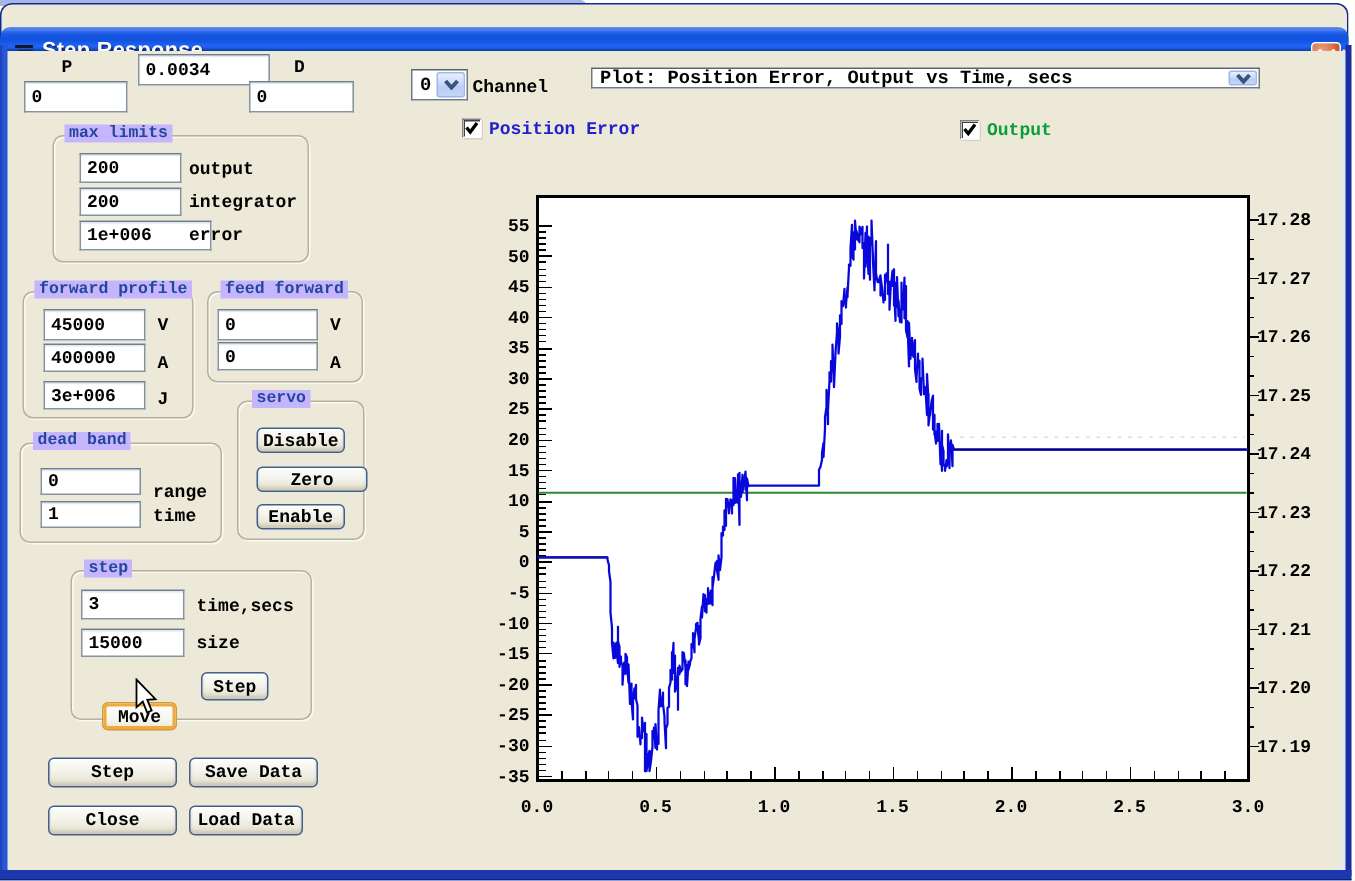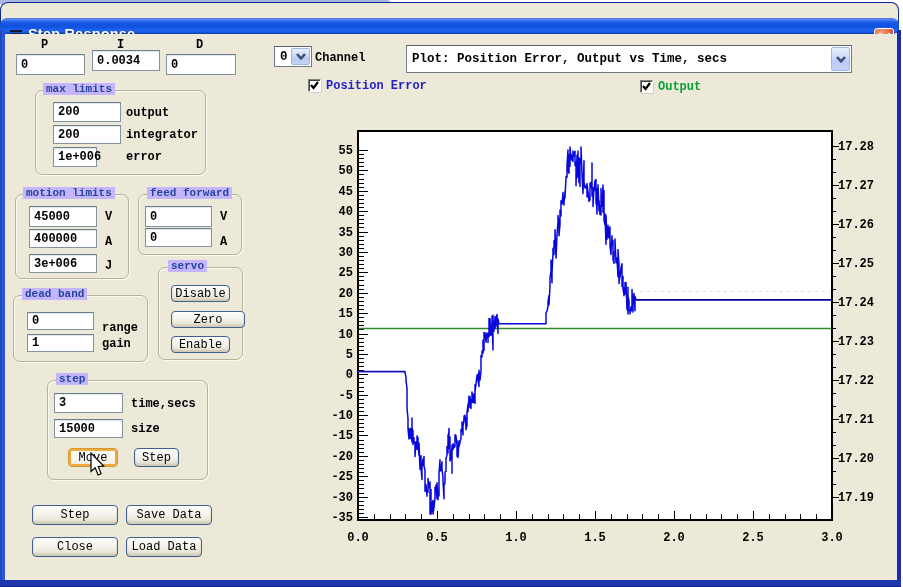--- a/index.html
+++ b/index.html
@@ -28,24 +28,24 @@
  border-top-color:#6e7d8a;box-shadow:inset 0 1px 1px #dde6ee;}
 .ent span{position:absolute;left:4px;top:50%;transform:translateY(-50%);font-size:12px;font-weight:bold;color:#000;}
 .lb{position:absolute;font-size:12px;font-weight:bold;color:#000;white-space:pre;}
 .blue{color:#2222cc;}
 .green{color:#089f36;}
 .gt{position:absolute;font-size:11px;font-weight:bold;color:#24469e;background:#c4b5fd;padding:0 3px;z-index:5;white-space:pre;}
 .grp{position:absolute;border:1px solid #b4b1a0;border-radius:7px;box-sizing:border-box;
  box-shadow:inset 1px 1px 0 #fbfaf2, 1px 1px 0 #fbfaf2;}
 .btn{position:absolute;box-sizing:border-box;border:1.2px solid #41618c;border-radius:4px;
  background:linear-gradient(180deg,#fdfdfa 0%,#f4f3ec 45%,#eceadd 70%,#dcd8c6 100%);
- font-size:12px;font-weight:normal;color:#000;text-align:left;
+ font-size:12px;font-weight:bold;color:#000;text-align:left;
  display:flex;align-items:center;justify-content:center;
  box-shadow:inset 0 -2px 2px #cfcab6, inset 0 1px 0 #ffffff;}
-.btn.focus{border:1px solid #d49a30;box-shadow:0 0 0 2px #f0a93c inset;background:linear-gradient(180deg,#ffffff,#f8f6ee 60%,#ece8d8);}
+.btn.focus{border:1px solid #d49a30;box-shadow:0 0 0 2px #f0a93c inset;background:linear-gradient(180deg,#ffffff,#f8f6ee 60%,#ece8d8);margin-top:20px;}
 .combo{position:absolute;background:#ffffff;border:1px solid #707a85;border-top-color:#5a646e;box-sizing:border-box;}
 .combo .ct{position:absolute;left:5px;top:50%;transform:translateY(-50%);font-size:12.5px;font-weight:bold;color:#000;white-space:pre;}
 .combo .cbtn{position:absolute;right:1px;top:1px;bottom:1px;width:17px;
  background:linear-gradient(180deg,#e8effd 0%,#cdd9f7 45%,#bccbf4 60%,#c5d4f7 100%);
  border:1px solid #9db8e8;border-radius:2px;display:flex;align-items:center;justify-content:center;}
 .chk{position:absolute;width:13px;height:13px;background:#ffffff;box-sizing:border-box;
  border:1px solid #808080;border-right-color:#ffffff;border-bottom-color:#ffffff;
  box-shadow:inset 1px 1px 0 #404040, 1px 1px 0 #d4d0c8;
  display:flex;align-items:center;justify-content:center;}
 </style></head>
@@ -124,36 +124,36 @@
         <polyline points="358,371.6 358,371.6 359,371.6 359,371.6 360,371.6 360,371.6 361,371.6 361,371.6 362,371.6 362,371.6 362,371.6 363,371.6 363,371.6 364,371.6 364,371.6 365,371.6 365,371.6 366,371.6 366,371.6 367,371.6 367,371.6 367,371.6 368,371.6 368,371.6 369,371.6 369,371.6 370,371.6 370,371.6 371,371.6 371,371.6 371,371.6 372,371.6 372,371.6 373,371.6 373,371.6 374,371.6 374,371.6 375,371.6 375,371.6 376,371.6 376,371.6 376,371.6 377,371.6 377,371.6 378,371.6 378,371.6 379,371.6 379,371.6 380,371.6 380,371.6 380,371.6 381,371.6 381,371.6 382,371.6 382,371.6 383,371.6 383,371.6 384,371.6 384,371.6 385,371.6 385,371.6 385,371.6 386,371.6 386,371.6 387,371.6 387,371.6 388,371.6 388,371.6 389,371.6 389,371.6 389,371.6 390,371.6 390,371.6 391,371.6 391,371.6 392,371.6 392,371.6 393,371.6 393,371.6 394,371.6 394,371.6 394,371.6 395,371.6 395,371.6 396,371.6 396,371.6 397,371.6 397,371.6 398,371.6 398,371.6 398,371.6 399,371.6 399,371.6 400,371.6 400,371.6 401,371.6 401,371.6 402,371.6 402,371.6 403,371.6 403,371.6 403,371.6 404,371.6 404,371.6 405,371.6 405,373.0 406,376.9 406,380.7 407,388.1 407,398.3 407,408.4 408,418.6 408,428.8 409,438.9 409,428.4 410,438.6 410,430.8 411,428.4 411,434.4 412,442.0 412,417.9 412,427.6 413,431.2 413,444.6 414,437.8 414,441.4 415,443.6 415,456.5 416,441.7 416,442.2 416,448.3 417,449.2 417,435.9 418,438.1 418,444.0 419,455.1 419,442.9 420,469.3 420,463.4 421,463.7 421,455.7 421,467.4 422,479.6 422,465.4 423,459.0 423,465.5 424,456.6 424,466.0 425,470.4 425,487.5 425,491.2 426,487.2 426,484.7 427,496.2 427,491.7 428,492.1 428,478.4 429,487.5 429,486.8 430,482.9 430,481.9 430,514.1 431,489.4 431,514.1 432,508.2 432,504.5 433,500.6 433,514.1 434,507.4 434,500.9 434,507.4 435,497.8 435,487.3 436,487.8 436,485.1 437,498.6 437,482.7 438,499.7 438,493.5 439,495.9 439,481.0 439,473.5 440,459.8 440,471.1 441,465.2 441,470.6 442,461.7 442,469.4 443,477.6 443,479.5 443,480.9 444,498.8 444,485.6 445,482.8 445,471.8 446,471.3 446,458.6 447,455.0 447,446.6 448,453.1 448,434.7 448,446.6 449,428.6 449,448.5 450,437.1 450,461.1 451,457.9 451,456.9 452,446.6 452,473.2 452,445.2 453,449.5 453,443.8 454,447.7 454,447.6 455,446.2 455,434.7 456,435.6 456,436.4 457,445.0 457,440.2 457,456.2 458,443.4 458,457.4 459,441.1 459,446.5 460,442.6 460,441.5 461,438.7 461,433.5 461,429.4 462,431.5 462,422.1 463,434.9 463,426.0 464,418.8 464,416.1 465,415.2 465,417.8 466,427.5 466,417.4 466,429.7 467,425.4 467,412.4 468,404.3 468,411.7 469,396.1 469,404.2 470,399.4 470,407.5 470,396.8 471,408.4 471,399.5 472,402.7 472,392.1 473,402.3 473,395.2 474,402.3 474,393.8 475,403.5 475,384.8 475,391.8 476,384.5 476,383.9 477,375.2 477,377.7 478,374.0 478,380.4 479,385.9 479,386.5 479,370.3 480,379.2 480,380.1 481,371.4 481,355.4 482,357.0 482,351.1 483,353.3 483,340.3 484,350.5 484,341.8 484,332.5 485,335.3 485,332.7 486,342.2 486,341.7 487,332.9 487,334.2 488,333.5 488,342.4 488,335.5 489,336.7 489,318.6 490,335.3 490,318.8 491,334.9 491,329.1 492,335.2 492,316.2 493,349.9 493,315.2 493,319.9 494,326.3 494,331.2 495,316.5 495,328.3 496,319.2 496,321.8 497,314.4 497,326.5 497,314.6 498,333.5 498,318.9 499,324.1 499,323.7 500,323.7 500,323.7 501,323.7 501,323.7 502,323.7 502,323.7 502,323.7 503,323.7 503,323.7 504,323.7 504,323.7 505,323.7 505,323.7 506,323.7 506,323.7 506,323.7 507,323.7 507,323.7 508,323.7 508,323.7 509,323.7 509,323.7 510,323.7 510,323.7 511,323.7 511,323.7 511,323.7 512,323.7 512,323.7 513,323.7 513,323.7 514,323.7 514,323.7 515,323.7 515,323.7 515,323.7 516,323.7 516,323.7 517,323.7 517,323.7 518,323.7 518,323.7 519,323.7 519,323.7 520,323.7 520,323.7 520,323.7 521,323.7 521,323.7 522,323.7 522,323.7 523,323.7 523,323.7 524,323.7 524,323.7 524,323.7 525,323.7 525,323.7 526,323.7 526,323.7 527,323.7 527,323.7 528,323.7 528,323.7 529,323.7 529,323.7 529,323.7 530,323.7 530,323.7 531,323.7 531,323.7 532,323.7 532,323.7 533,323.7 533,323.7 533,323.7 534,323.7 534,323.7 535,323.7 535,323.7 536,323.7 536,323.7 537,323.7 537,323.7 538,323.7 538,323.7 538,323.7 539,323.7 539,323.7 540,323.7 540,323.7 541,323.7 541,323.7 542,323.7 542,323.7 542,323.7 543,323.7 543,323.7 544,323.7 544,323.7 545,323.7 545,323.7 546,323.7 546,313.2 547,311.1 547,311.1 547,311.0 548,306.6 548,301.9 549,295.4 549,304.7 550,285.8 550,277.9 551,271.4 551,274.7 551,259.9 552,282.8 552,273.3 553,253.7 553,248.3 554,254.4 554,240.8 555,247.8 555,229.8 556,257.7 556,243.3 556,258.1 557,235.4 557,235.1 558,221.6 558,215.5 559,223.0 559,235.7 560,224.5 560,224.3 560,210.3 561,216.0 561,200.7 562,202.1 562,204.1 563,192.6 563,198.0 564,205.0 564,203.0 565,191.5 565,198.1 565,197.1 566,178.4 566,176.4 567,177.2 567,165.6 568,149.9 568,170.6 569,173.1 569,154.9 569,156.6 570,166.3 570,147.1 571,159.5 571,154.0 572,157.8 572,160.0 573,161.5 573,151.0 574,155.9 574,153.0 574,156.2 575,151.2 575,165.4 576,162.2 576,185.7 577,155.3 577,177.8 578,151.0 578,171.7 578,164.0 579,182.6 579,157.7 580,186.5 580,158.7 581,163.0 581,147.1 582,172.9 582,174.4 583,193.6 583,178.5 583,192.8 584,160.7 584,182.1 585,187.9 585,187.7 586,188.2 586,186.9 587,183.6 587,197.0 587,184.2 588,191.8 588,191.1 589,201.6 589,199.5 590,199.9 590,183.3 591,187.2 591,182.2 592,190.3 592,163.1 592,196.0 593,187.9 593,206.5 594,187.6 594,190.2 595,180.6 595,190.5 596,179.5 596,203.6 596,193.2 597,213.9 597,188.4 598,204.7 598,184.7 599,210.8 599,200.4 600,214.6 600,206.2 601,215.0 601,188.4 601,203.1 602,202.9 602,206.2 603,185.1 603,212.2 604,190.7 604,220.1 605,224.9 605,214.0 605,215.1 606,244.3 606,215.2 607,239.2 607,226.2 608,236.8 608,225.2 609,237.9 609,236.0 610,226.8 610,233.0 610,246.0 611,254.6 611,252.3 612,235.8 612,244.7 613,240.5 613,259.2 614,263.2 614,259.4 614,252.2 615,252.0 615,239.1 616,262.8 616,257.5 617,258.4 617,259.5 618,276.7 618,249.4 619,266.7 619,262.6 619,283.6 620,274.9 620,277.1 621,267.8 621,267.6 622,263.8 622,286.4 623,276.6 623,289.9 623,287.3 624,295.7 624,287.7 625,294.0 625,282.5 626,293.3 626,282.5 627,309.5 627,295.2 628,313.9 628,287.2 628,296.4 629,300.6 629,310.2 630,310.6 630,313.9 631,306.8 631,311.1 632,308.6 632,297.7 632,289.5 633,312.1 633,300.9 634,293.6 634,293.9 635,310.8 635,296.5 636,299.7 636,299.7 637,299.7 637,299.7 637,299.7 638,299.7 638,299.7 639,299.7 639,299.7 640,299.7 640,299.7 641,299.7 641,299.7 641,299.7 642,299.7 642,299.7 643,299.7 643,299.7 644,299.7 644,299.7 645,299.7 645,299.7 646,299.7 646,299.7 646,299.7 647,299.7 647,299.7 648,299.7 648,299.7 649,299.7 649,299.7 650,299.7 650,299.7 650,299.7 651,299.7 651,299.7 652,299.7 652,299.7 653,299.7 653,299.7 654,299.7 654,299.7 655,299.7 655,299.7 655,299.7 656,299.7 656,299.7 657,299.7 657,299.7 658,299.7 658,299.7 659,299.7 659,299.7 659,299.7 660,299.7 660,299.7 661,299.7 661,299.7 662,299.7 662,299.7 663,299.7 663,299.7 664,299.7 664,299.7 664,299.7 665,299.7 665,299.7 666,299.7 666,299.7 667,299.7 667,299.7 668,299.7 668,299.7 668,299.7 669,299.7 669,299.7 670,299.7 670,299.7 671,299.7 671,299.7 672,299.7 672,299.7 673,299.7 673,299.7 673,299.7 674,299.7 674,299.7 675,299.7 675,299.7 676,299.7 676,299.7 677,299.7 677,299.7 677,299.7 678,299.7 678,299.7 679,299.7 679,299.7 680,299.7 680,299.7 681,299.7 681,299.7 682,299.7 682,299.7 682,299.7 683,299.7 683,299.7 684,299.7 684,299.7 685,299.7 685,299.7 686,299.7 686,299.7 686,299.7 687,299.7 687,299.7 688,299.7 688,299.7 689,299.7 689,299.7 690,299.7 690,299.7 691,299.7 691,299.7 691,299.7 692,299.7 692,299.7 693,299.7 693,299.7 694,299.7 694,299.7 695,299.7 695,299.7 695,299.7 696,299.7 696,299.7 697,299.7 697,299.7 698,299.7 698,299.7 699,299.7 699,299.7 700,299.7 700,299.7 700,299.7 701,299.7 701,299.7 702,299.7 702,299.7 703,299.7 703,299.7 704,299.7 704,299.7 704,299.7 705,299.7 705,299.7 706,299.7 706,299.7 707,299.7 707,299.7 708,299.7 708,299.7 709,299.7 709,299.7 709,299.7 710,299.7 710,299.7 711,299.7 711,299.7 712,299.7 712,299.7 713,299.7 713,299.7 713,299.7 714,299.7 714,299.7 715,299.7 715,299.7 716,299.7 716,299.7 717,299.7 717,299.7 718,299.7 718,299.7 718,299.7 719,299.7 719,299.7 720,299.7 720,299.7 721,299.7 721,299.7 722,299.7 722,299.7 722,299.7 723,299.7 723,299.7 724,299.7 724,299.7 725,299.7 725,299.7 726,299.7 726,299.7 727,299.7 727,299.7 727,299.7 728,299.7 728,299.7 729,299.7 729,299.7 730,299.7 730,299.7 731,299.7 731,299.7 731,299.7 732,299.7 732,299.7 733,299.7 733,299.7 734,299.7 734,299.7 735,299.7 735,299.7 736,299.7 736,299.7 736,299.7 737,299.7 737,299.7 738,299.7 738,299.7 739,299.7 739,299.7 740,299.7 740,299.7 740,299.7 741,299.7 741,299.7 742,299.7 742,299.7 743,299.7 743,299.7 744,299.7 744,299.7 745,299.7 745,299.7 745,299.7 746,299.7 746,299.7 747,299.7 747,299.7 748,299.7 748,299.7 749,299.7 749,299.7 749,299.7 750,299.7 750,299.7 751,299.7 751,299.7 752,299.7 752,299.7 753,299.7 753,299.7 754,299.7 754,299.7 754,299.7 755,299.7 755,299.7 756,299.7 756,299.7 757,299.7 757,299.7 758,299.7 758,299.7 758,299.7 759,299.7 759,299.7 760,299.7 760,299.7 761,299.7 761,299.7 762,299.7 762,299.7 763,299.7 763,299.7 763,299.7 764,299.7 764,299.7 765,299.7 765,299.7 766,299.7 766,299.7 767,299.7 767,299.7 767,299.7 768,299.7 768,299.7 769,299.7 769,299.7 770,299.7 770,299.7 771,299.7 771,299.7 772,299.7 772,299.7 772,299.7 773,299.7 773,299.7 774,299.7 774,299.7 775,299.7 775,299.7 776,299.7 776,299.7 776,299.7 777,299.7 777,299.7 778,299.7 778,299.7 779,299.7 779,299.7 780,299.7 780,299.7 781,299.7 781,299.7 781,299.7 782,299.7 782,299.7 783,299.7 783,299.7 784,299.7 784,299.7 785,299.7 785,299.7 785,299.7 786,299.7 786,299.7 787,299.7 787,299.7 788,299.7 788,299.7 789,299.7 789,299.7 790,299.7 790,299.7 790,299.7 791,299.7 791,299.7 792,299.7 792,299.7 793,299.7 793,299.7 794,299.7 794,299.7 794,299.7 795,299.7 795,299.7 796,299.7 796,299.7 797,299.7 797,299.7 798,299.7 798,299.7 799,299.7 799,299.7 799,299.7 800,299.7 800,299.7 801,299.7 801,299.7 802,299.7 802,299.7 803,299.7 803,299.7 803,299.7 804,299.7 804,299.7 805,299.7 805,299.7 806,299.7 806,299.7 807,299.7 807,299.7 808,299.7 808,299.7 808,299.7 809,299.7 809,299.7 810,299.7 810,299.7 811,299.7 811,299.7 812,299.7 812,299.7 812,299.7 813,299.7 813,299.7 814,299.7 814,299.7 815,299.7 815,299.7 816,299.7 816,299.7 817,299.7 817,299.7 817,299.7 818,299.7 818,299.7 819,299.7 819,299.7 820,299.7 820,299.7 821,299.7 821,299.7 821,299.7 822,299.7 822,299.7 823,299.7 823,299.7 824,299.7 824,299.7 825,299.7 825,299.7 826,299.7 826,299.7 826,299.7 827,299.7 827,299.7 828,299.7 828,299.7 829,299.7 829,299.7 830,299.7 830,299.7 830,299.7 831,299.7 831,299.7 832,299.7" fill="none" stroke="#0808dd" stroke-width="1.5" stroke-linejoin="round"></polyline>
         <path d="M636 299.7H831" stroke="#00008b" stroke-width="1.4" fill="none"></path>
         <path d="M359 371.6H405" stroke="#1111aa" stroke-width="1.4" fill="none"></path>
       </svg>
 <div class="lb" style="left:41px;top:38px">P</div>
 <div class="lb" style="left:117px;top:38px">I</div>
 <div class="lb" style="left:196px;top:38px">D</div>
 <div class="ent" style="left:16px;top:54px;width:69px;height:21px">
         <span>0</span>
       </div>
-<div class="ent" style="left:92px;top:50px;width:68px;height:21px">
+<div class="ent" style="left:92px;top:36px;width:88px;height:21px">
         <span>0.0034</span>
       </div>
 <div class="ent" style="left:166px;top:54px;width:70px;height:21px">
         <span>0</span>
       </div>
 <div class="combo" style="left:274px;top:46px;width:38px;height:21px">
         <span class="ct">0</span>
         <span class="cbtn">
           <svg width="10" height="7" viewBox="0 0 10 7">
             <path d="M1 1L5 5.4L9 1" fill="none" stroke="#36547c" stroke-width="2.6"></path>
           </svg>
         </span>
       </div>
 <div class="lb" style="left:315px;top:51px">Channel</div>
-<div class="combo" style="left:406px;top:45px;width:446px;height:28px">
+<div class="combo" style="left:394px;top:45px;width:446px;height:14px">
         <span class="ct">Plot: Position Error, Output vs Time, secs</span>
         <span class="cbtn">
           <svg width="10" height="7" viewBox="0 0 10 7">
             <path d="M1 1L5 5.4L9 1" fill="none" stroke="#36547c" stroke-width="2.6"></path>
           </svg>
         </span>
       </div>
 <div class="chk" style="left:308px;top:79px">
         <svg width="9" height="9" viewBox="0 0 9 9">
           <path d="M1 4L3.5 7L8 1" fill="none" stroke="#000" stroke-width="2.2"></path>
@@ -167,28 +167,28 @@
       </div>
 <div class="lb green" style="left:658px;top:80px">Output</div>
 <div class="grp" style="left:35px;top:90px;width:171px;height:85px"></div>
       <div class="gt" style="left:43px;top:83px">max limits</div>
 <div class="ent" style="left:53px;top:102px;width:68px;height:20px">
         <span>200</span>
       </div>
 <div class="ent" style="left:53px;top:125px;width:68px;height:19px">
         <span>200</span>
       </div>
-<div class="ent" style="left:53px;top:147px;width:44px;height:20px">
+<div class="ent" style="left:53px;top:147px;width:88px;height:20px">
         <span>1e+006</span>
       </div>
 <div class="lb" style="left:126px;top:106px">output</div>
 <div class="lb" style="left:126px;top:128px">integrator</div>
 <div class="lb" style="left:126px;top:150px">error</div>
 <div class="grp" style="left:15px;top:194px;width:114px;height:85px"></div>
-      <div class="gt" style="left:23px;top:187px">motion limits</div>
+      <div class="gt" style="left:23px;top:187px">forward profile</div>
 <div class="ent" style="left:29px;top:206px;width:68px;height:21px">
         <span>45000</span>
       </div>
 <div class="ent" style="left:29px;top:229px;width:68px;height:19px">
         <span>400000</span>
       </div>
 <div class="ent" style="left:29px;top:254px;width:68px;height:19px">
         <span>3e+006</span>
       </div>
 <div class="lb" style="left:105px;top:210px">V</div>
@@ -211,21 +211,21 @@
 <div class="btn " style="left:171px;top:336px;width:59px;height:17px">Enable</div>
 <div class="grp" style="left:13px;top:295px;width:135px;height:67px"></div>
       <div class="gt" style="left:22px;top:288px">dead band</div>
 <div class="ent" style="left:27px;top:312px;width:67px;height:18px">
         <span>0</span>
       </div>
 <div class="ent" style="left:27px;top:334px;width:67px;height:18px">
         <span>1</span>
       </div>
 <div class="lb" style="left:102px;top:321px">range</div>
-<div class="lb" style="left:102px;top:337px">gain</div>
+<div class="lb" style="left:102px;top:337px">time</div>
 <div class="grp" style="left:47px;top:380px;width:161px;height:100px"></div>
       <div class="gt" style="left:56px;top:373px">step</div>
 <div class="ent" style="left:54px;top:393px;width:69px;height:20px">
         <span>3</span>
       </div>
 <div class="ent" style="left:54px;top:419px;width:69px;height:19px">
         <span>15000</span>
       </div>
 <div class="lb" style="left:131px;top:397px">time,secs</div>
 <div class="lb" style="left:131px;top:422px">size</div>

